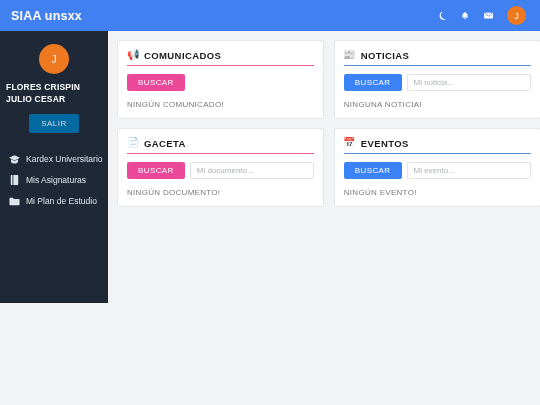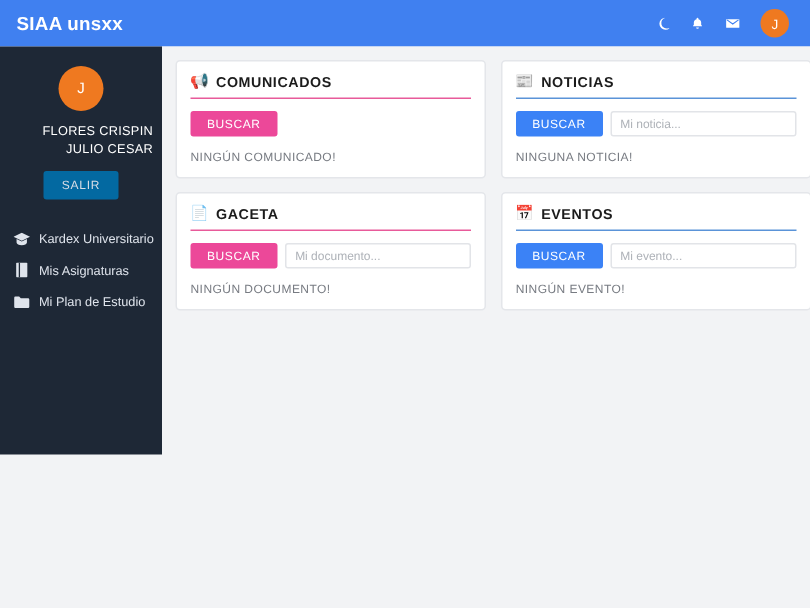--- a/index.html
+++ b/index.html
@@ -99,22 +99,22 @@
     font-size: 10px;
     display: flex;
     align-items: center;
     justify-content: center;
     margin: 0 auto 7px auto;
   }
 
   .user-name {
     color: #ffffff;
     font-size: 8.5px;
-    font-weight: normal;
-    text-align: right;
+    font-weight: bold;
+    text-align: left;
     line-height: 1.45;
     padding: 0 6px;
     letter-spacing: 0.2px;
   }
 
   .logout-wrap {
     display: flex;
     justify-content: center;
     margin-top: 8px;
     margin-bottom: 16px;

